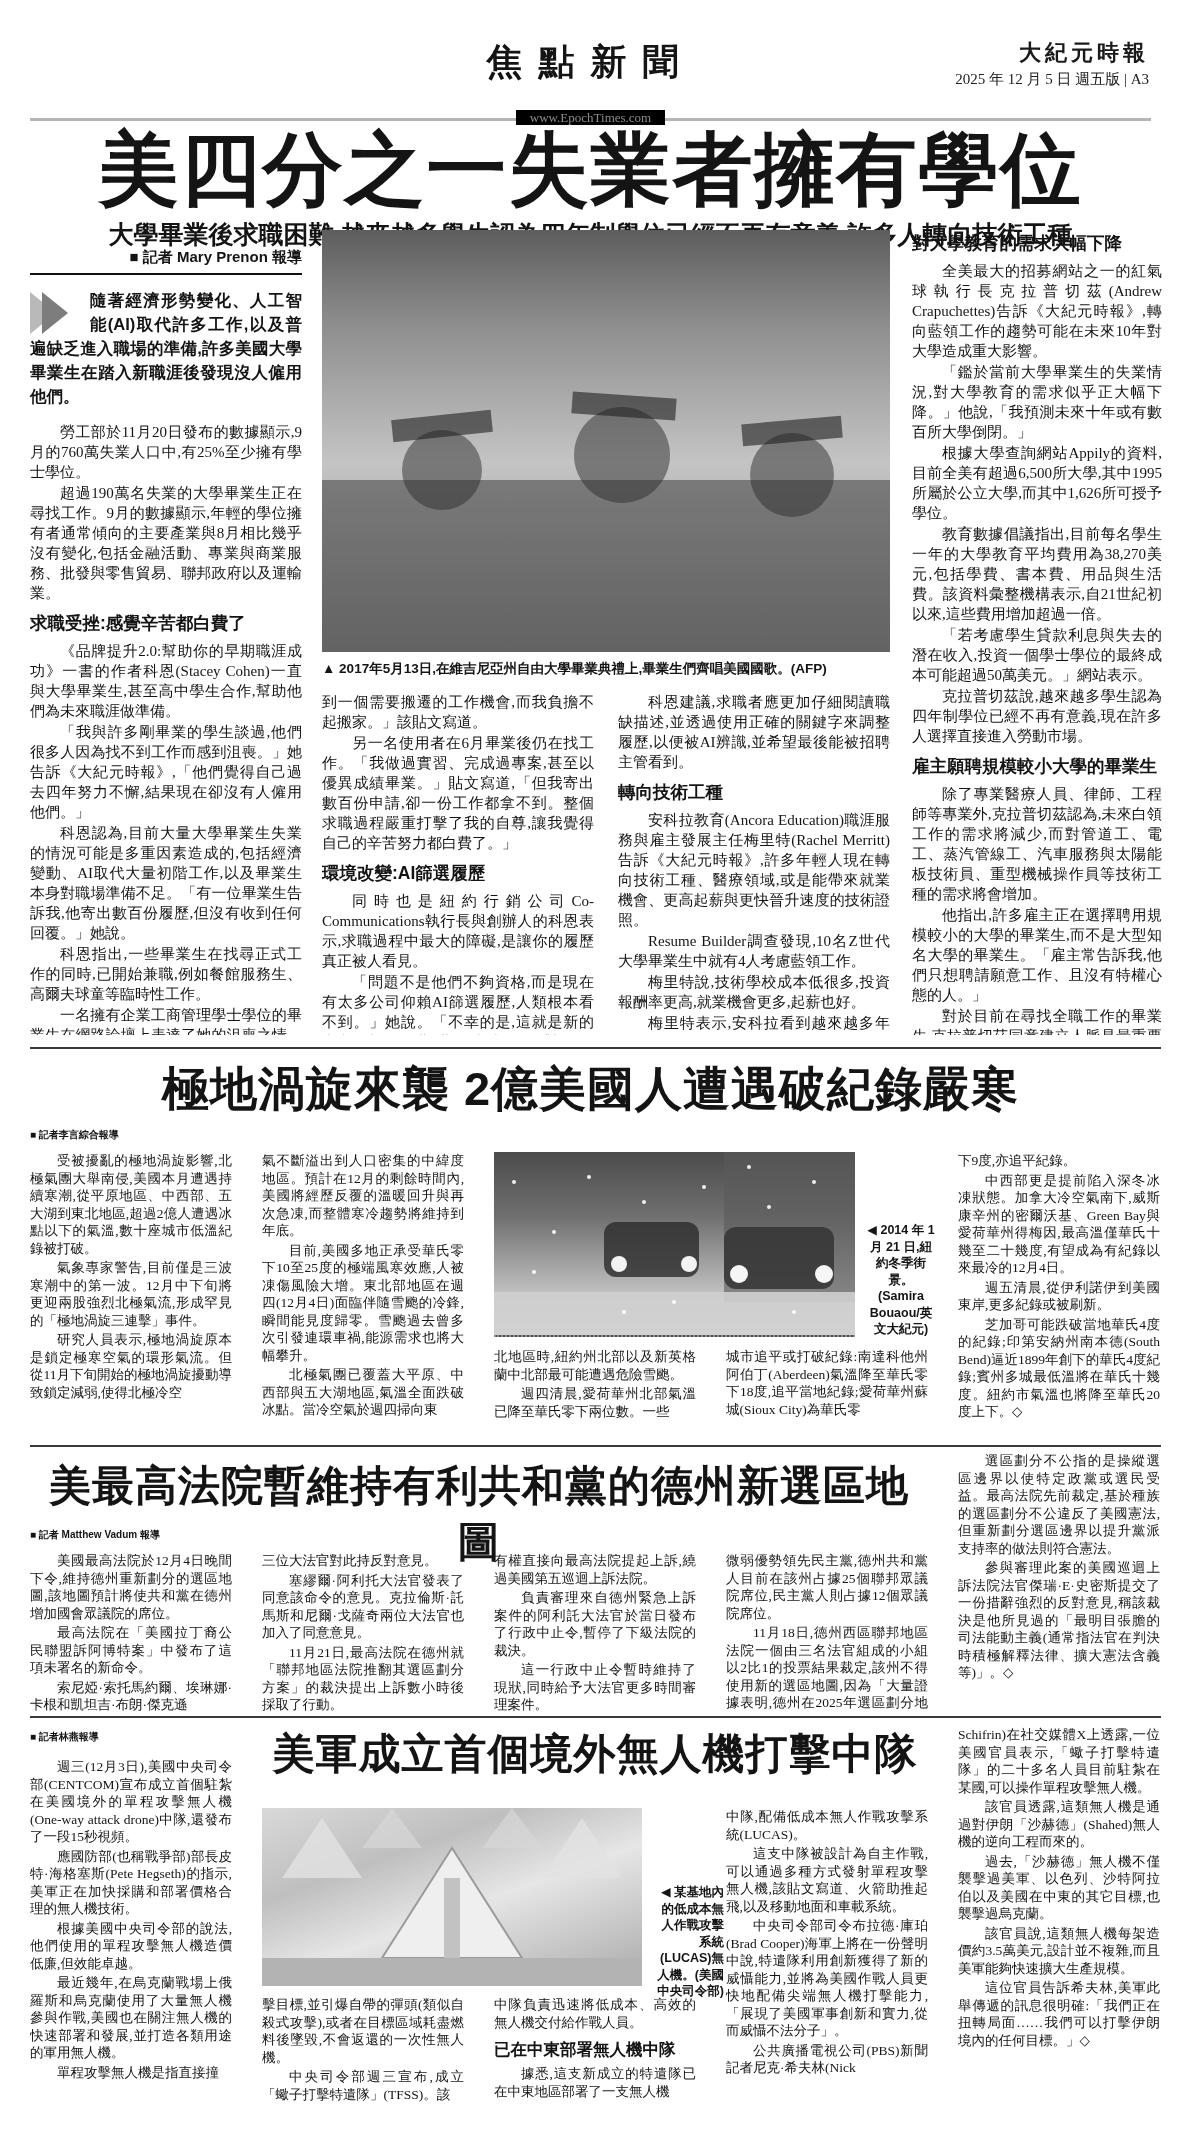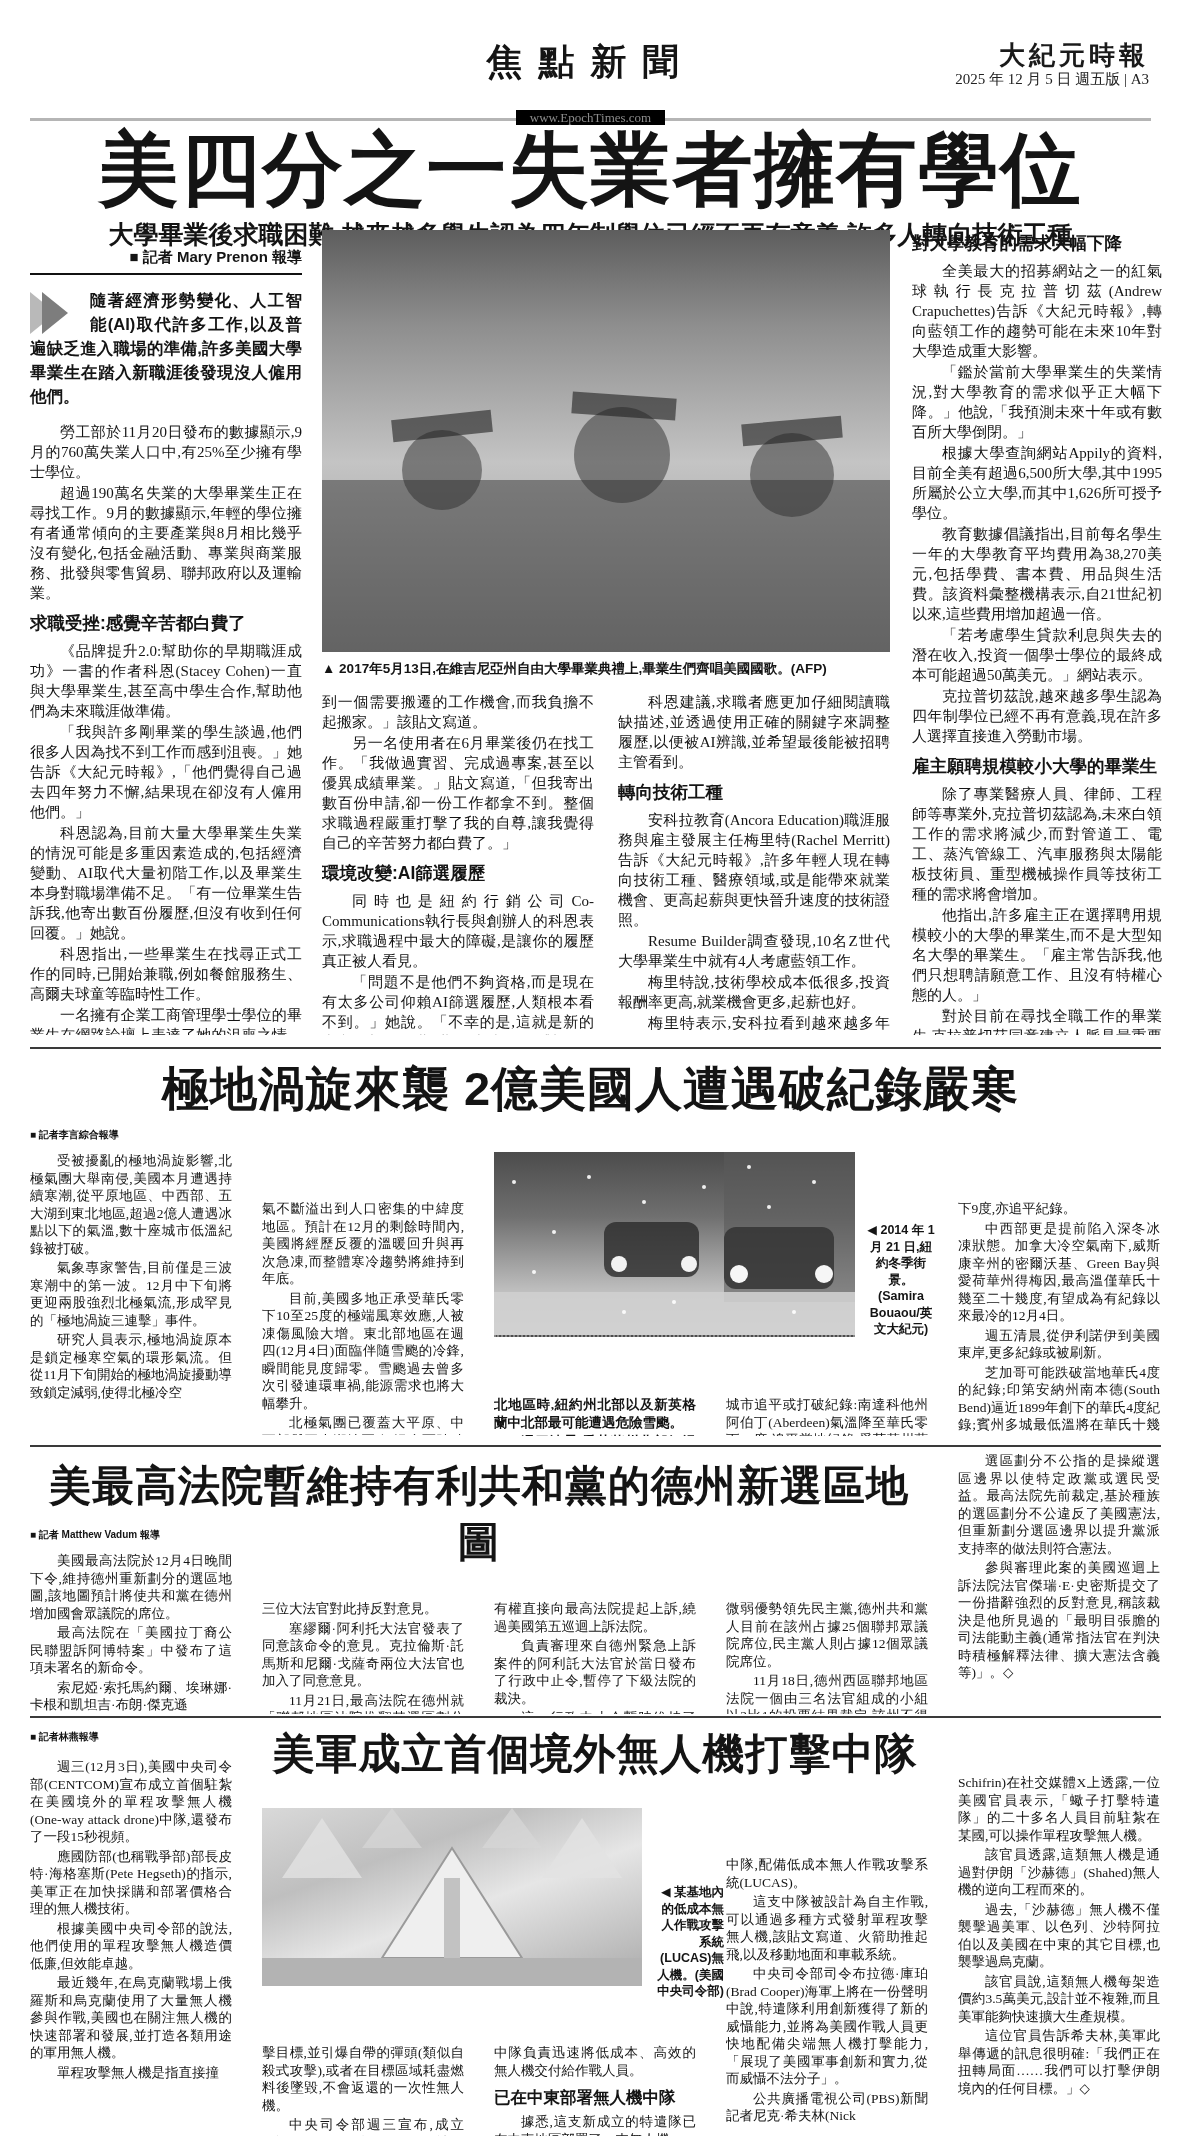--- a/index.html
+++ b/index.html
@@ -4,21 +4,21 @@
 <style>
   html,body{margin:0;padding:0;background:#e8e8e8;}
   .page{position:relative;width:1181px;height:2150px;background:#ffffff;margin:0 auto;
         font-family:"Liberation Serif","DejaVu Serif",serif;color:#141414;overflow:hidden;}
   .abs{position:absolute;}
   .sans{font-family:"Liberation Sans","DejaVu Sans",sans-serif;}
 
   
   .section-title{top:38px;left:0;width:100%;text-align:center;font-weight:bold;
                  font-size:36px;letter-spacing:16px;}
-  .masthead{top:38px;right:32px;font-weight:bold;font-size:26px;letter-spacing:4px;color:#1a1a1a;}
+  .masthead{top:38px;right:32px;font-weight:bold;font-size:22px;letter-spacing:4px;color:#1a1a1a;}
   .dateline{top:70px;right:32px;font-size:15px;color:#222;}
   .header-rule{top:118px;left:30px;width:1121px;border-top:3px solid #b5b5b5;}
   .header-url{top:108px;left:0;width:100%;text-align:center;}
   .header-url span{background:#000000;padding:0 14px;color:#8c8c8c;font-size:13px;}
 
   
   .a1-headline{top:128px;left:0;width:100%;text-align:center;font-weight:900;
                font-size:80px;line-height:84px;letter-spacing:2px;}
   .a1-subheadline{top:218px;left:0;width:100%;text-align:center;font-weight:bold;font-size:25px;}
   .byline{font-weight:bold;font-size:15px;border-bottom:2px solid #111;padding-bottom:6px;text-align:right;}
@@ -34,21 +34,21 @@
   .lead-icon i.f{left:12px;border-left:26px solid #7d7d7d;}
   .photo{background:linear-gradient(180deg,#5d5d5d 0%,#8d8d8d 22%,#c4c4c4 55%,#8f8f8f 100%);}
   .caption{font-weight:bold;font-size:13.5px;line-height:17px;text-align:left;}
 
   
   .divider{border-top:2px solid #3a3a3a;}
   .art-headline{font-weight:900;text-align:center;letter-spacing:1px;}
   .byline2{font-weight:bold;font-size:10px;}
   .bodycol2{font-size:13.5px;line-height:17.5px;text-align:justify;overflow:hidden;}
   .bodycol2 p{margin:0 0 2px 0;text-indent:2em;}
-  .bodycol2 p.noindent{text-indent:0;margin-top:48px;}
+  .bodycol2 p.noindent{text-indent:0;}
   .col-subhead2{font-weight:bold;font-size:16.5px;line-height:20px;margin:8px 0 6px 0;}
   .vcaption{font-weight:bold;font-size:12.5px;line-height:16.5px;text-align:left;}
   .photo2{background:linear-gradient(180deg,#4c4c4c 0%,#6f6f6f 35%,#bdbdbd 75%,#e3e3e3 100%);
           border-bottom:2px dotted #8a8a8a;}
   .photo4{background:linear-gradient(160deg,#d9d9d9 0%,#bfbfbf 30%,#e6e6e6 55%,#a9a9a9 100%);}
 </style>
 </head>
 <body>
 
 <div class="page">
@@ -163,21 +163,21 @@
           <circle cx="40" cy="120" r="2"></circle>
           <circle cx="180" cy="150" r="2"></circle>
         <circle cx="300" cy="160" r="2"></circle>
           <circle cx="255" cy="15" r="2"></circle>
           <circle cx="130" cy="160" r="2"></circle>
       </g>
     </svg>
   </div>
   <div class="abs vcaption sans" style="left:866px;top:1222px;width:70px;height:116px;text-align:center;">◀ 2014 年 1 月 21 日,紐約冬季街景。(Samira Bouaou/英文大紀元)</div>
 
-  <div class="abs bodycol2" style="left:494px;top:1348px;width:202px;height:88px;font-weight:bold;">
+  <div class="abs bodycol2" style="left:494px;top:1348px;width:202px;height:88px;">
     <p class="noindent">北地區時,紐約州北部以及新英格蘭中北部最可能遭遇危險雪颮。</p>
     <p>週四清晨,愛荷華州北部氣溫已降至華氏零下兩位數。一些</p>
   </div>
   <div class="abs bodycol2" style="left:726px;top:1348px;width:202px;height:88px;">
     <p class="noindent">城市追平或打破紀錄:南達科他州阿伯丁(Aberdeen)氣溫降至華氏零下18度,追平當地紀錄;愛荷華州蘇城(Sioux City)為華氏零</p>
   </div>
   <div class="abs bodycol2" style="left:958px;top:1152px;width:202px;height:283px;">
     <p class="noindent">下9度,亦追平紀錄。</p>
     <p>中西部更是提前陷入深冬冰凍狀態。加拿大冷空氣南下,威斯康辛州的密爾沃基、Green Bay與愛荷華州得梅因,最高溫僅華氏十幾至二十幾度,有望成為有紀錄以來最冷的12月4日。</p>
     <p>週五清晨,從伊利諾伊到美國東岸,更多紀錄或被刷新。</p>

